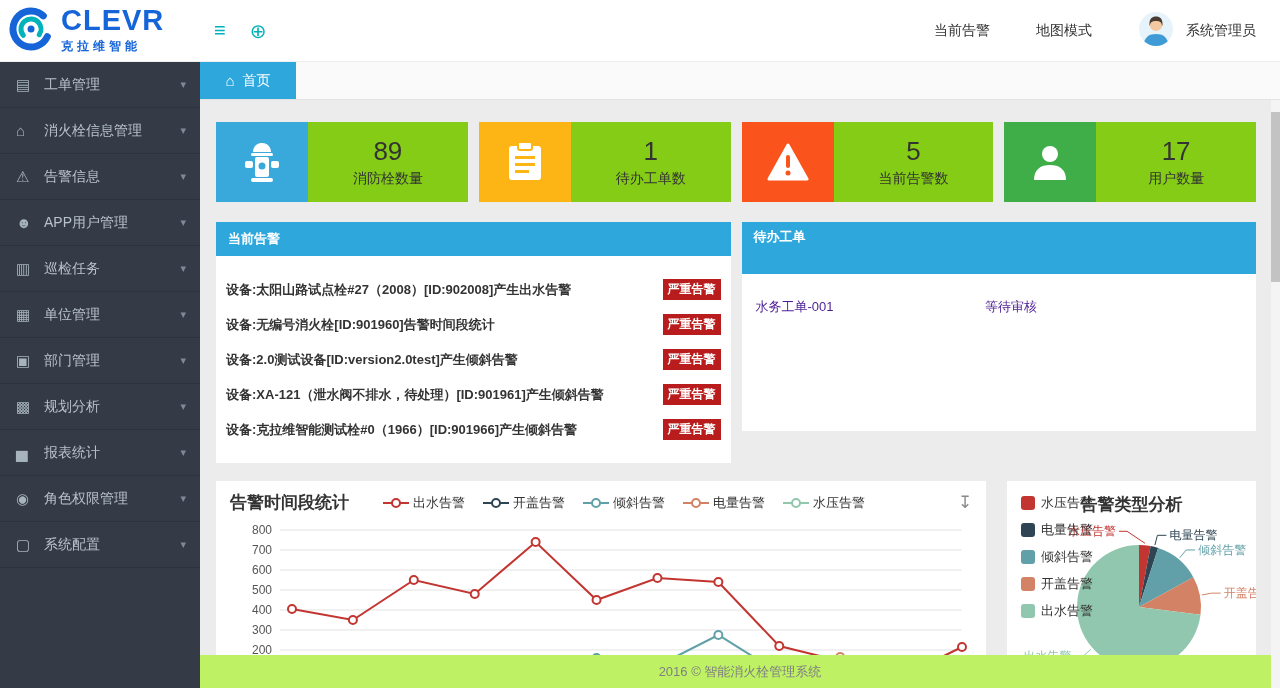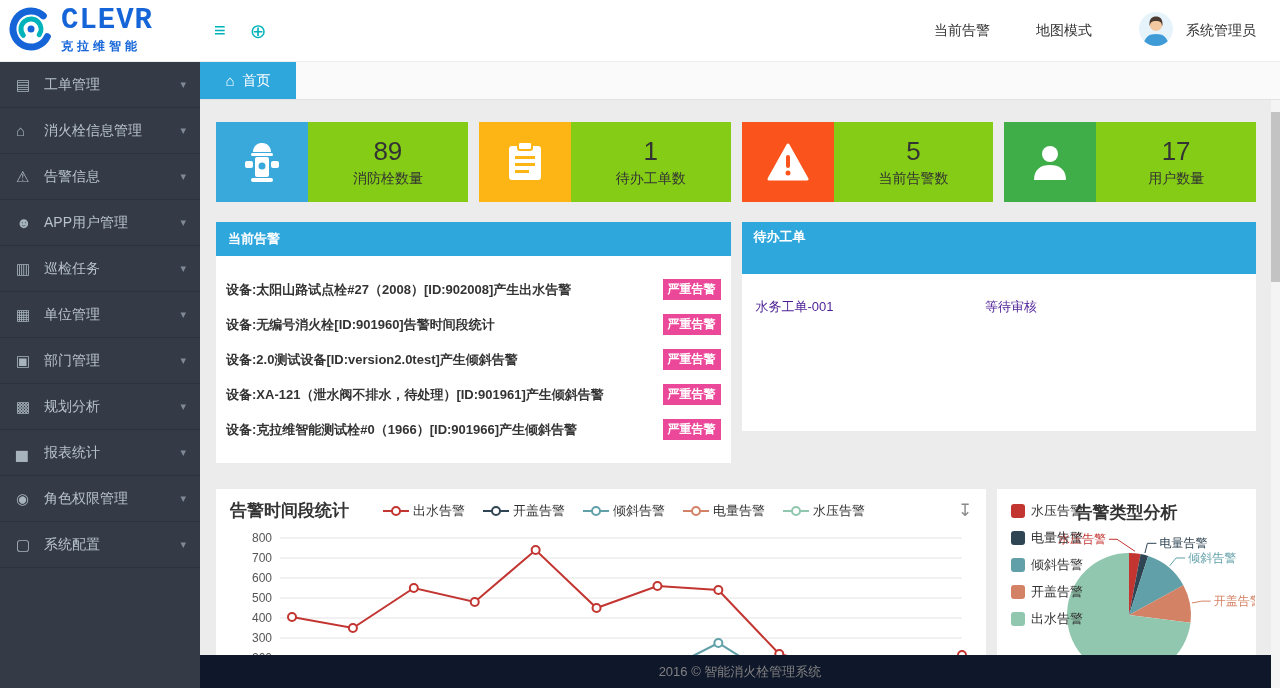--- a/index.html
+++ b/index.html
@@ -5,21 +5,21 @@
   * { box-sizing: border-box; margin: 0; padding: 0; }
   html,body { width:1280px; height:688px; overflow:hidden; }
   body { font-family:"Liberation Sans","DejaVu Sans",sans-serif; background:#ececec; position:relative; }
   svg { font-family:inherit; }
 
   
   .header { position:absolute; top:0; left:0; width:1280px; height:62px; background:#fff;
             border-bottom:1px solid #eee; display:flex; align-items:center; z-index:10; }
   .brand { width:200px; display:flex; align-items:center; gap:7px; padding-left:8px; }
   .brand-text { display:flex; flex-direction:column; }
-  .brand-name { font-size:29px; font-weight:bold; color:#1565d8; line-height:1; letter-spacing:1px;font-family:Liberation Mono, monospace; }
+  .brand-name { font-size:29px; font-weight:bold; color:#1565d8; line-height:1; letter-spacing:1px; }
   .brand-sub { font-size:12px; font-weight:bold; color:#1565d8; letter-spacing:4px; margin-top:3px; }
   .header-icons { display:flex; align-items:center; gap:24px; margin-left:14px; }
   .hd-icon { color:#00b3bb; font-size:20px; cursor:pointer; }
   .header-right { margin-left:auto; display:flex; align-items:center; gap:46px; padding-right:24px; }
   .header-link { font-size:14px; color:#333; cursor:pointer; }
   .user-wrap { display:flex; align-items:center; gap:12px; }
   .user-name { font-size:14px; color:#333; }
 
   
   .sidebar { position:absolute; top:62px; left:0; width:200px; height:626px; background:#343b46; z-index:5; }
@@ -48,45 +48,45 @@
   
   .panels-row { display:flex; gap:11px; margin-top:20px; align-items:flex-start; }
   .panel { flex:1; background:#fff; }
   .panel-header { background:#2ea7dd; color:#fff; font-size:13px; font-weight:bold;
                   padding:0 12px; display:flex; }
   .alerts-panel .panel-header { height:34px; align-items:center; }
   .todo-panel .panel-header { height:52px; align-items:flex-end; padding-bottom:28px;text-align:center; }
   .alerts-body { padding:16px 10px; }
   .alert-row { height:35px; display:flex; align-items:center; cursor:pointer; }
   .alert-text { flex:1; font-size:13px; font-weight:600; color:#333; white-space:nowrap; overflow:hidden; }
-  .alert-badge { background:#ec4899; color:#fff; font-size:12px; font-weight:bold; padding:2px 5px; }
+  .alert-badge { background:#b91c1c; color:#fff; font-size:12px; font-weight:bold; padding:2px 5px; }
   .todo-body { height:157px; padding:24px 14px 0 14px; }
   .todo-row { display:flex; font-size:13px; color:#4c1d95; cursor:pointer; }
   .todo-name { width:40%; }
   .todo-status { width:25%; text-align:center; }
 
   
-  .charts-row { display:flex; gap:11px; margin-top:26px; height:200px; }
+  .charts-row { display:flex; gap:21px; margin-top:18px; height:200px; }
   .line-panel { width:770px; background:#fff; padding:10px 14px; overflow:hidden; }
   .chart-head { display:flex; align-items:center; }
   .chart-title { font-size:17px; font-weight:bold; color:#333; }
   .line-legend { display:flex; align-items:center; gap:18px; margin-left:34px; }
   .legend-item { display:flex; align-items:center; gap:4px; font-size:13px; color:#333; cursor:pointer; }
   .download-icon { margin-left:auto; color:#8a8a8a; font-size:17px; cursor:pointer; }
   #line-chart { margin-top:6px; }
   .pie-panel { flex:1; background:#fff; position:relative; overflow:hidden; }
   .pie-title { position:absolute; top:12px; left:0; right:0; text-align:center;
                font-size:17px; font-weight:bold; color:#333; z-index:2; }
   .pie-legend { position:absolute; top:13px; left:14px; display:flex; flex-direction:column; gap:9px; z-index:3; }
   .pie-legend-item { display:flex; align-items:center; gap:6px; font-size:13px; color:#333; cursor:pointer; }
   .pie-legend-swatch { width:14px; height:14px; border-radius:3px; display:inline-block; }
   #pie-chart { position:absolute; top:26px; left:12px; z-index:1; }
 
   
-  .footer { position:absolute; left:200px; bottom:0; width:1080px; height:33px; background:#0f172a;
+  .footer { position:absolute; left:200px; bottom:0; width:1080px; height:33px; background:#bef264;
             display:flex; align-items:center; justify-content:center; font-size:13px; color:#808080; z-index:6; }
   .scroll-track { position:absolute; right:0; top:100px; bottom:0; width:9px; background:#f4f4f4; z-index:11; }
   .scroll-thumb { position:absolute; top:12px; right:0; width:9px; height:170px; background:#c3c3c3; cursor:pointer; }
 </style>
 </head>
 <body>
 
 <div class="header">
   <div class="brand">
     <span>

